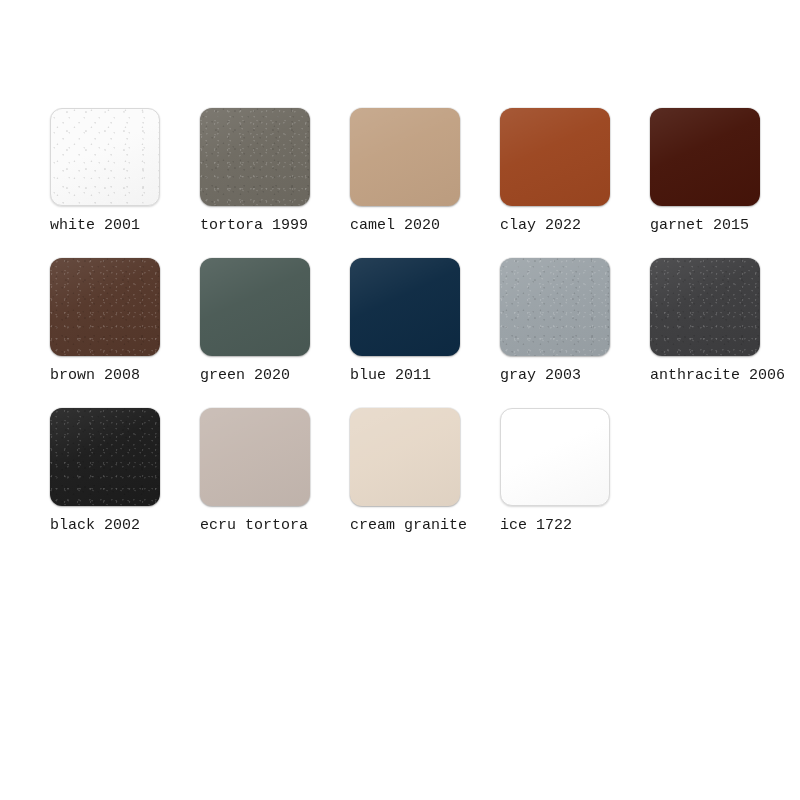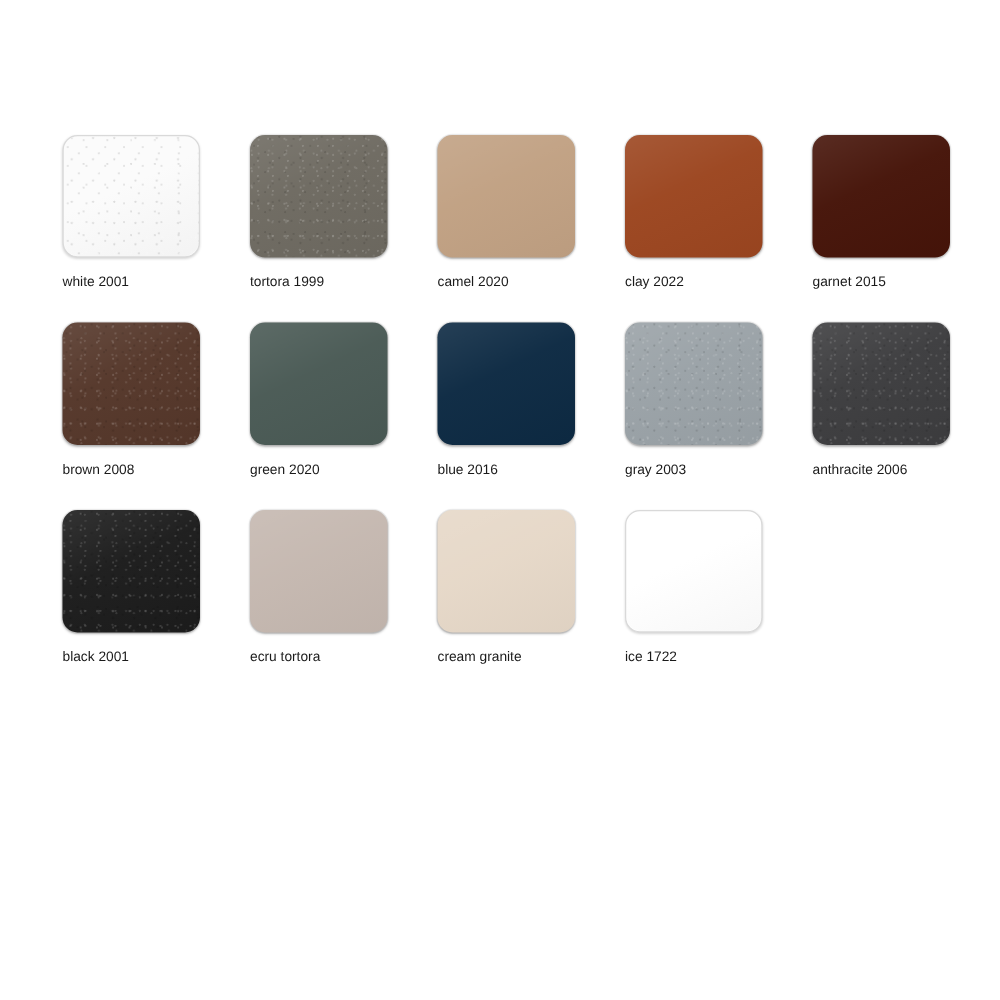--- a/index.html
+++ b/index.html
@@ -67,24 +67,24 @@
   }
   .swatch-gloss {
     position: absolute;
     inset: 0;
     border-radius: 12px;
     background: linear-gradient(155deg, rgba(255,255,255,0.10) 0%, rgba(255,255,255,0.02) 42%, rgba(0,0,0,0.03) 100%);
     pointer-events: none;
   }
   .swatch-label {
     margin-top: 13px;
-    font-size: 11px;
+    font-size: 15px;
     line-height: 14px;
     color: #1a1a1a;
-    font-family: Liberation Sans, sans-serif;
+    font-family: Liberation Mono, monospace;
     white-space: nowrap;
   }
 </style>
 </head>
 <body>
 
 <div id="swatch-board">
   <div class="swatch-grid" id="swatch-grid">
       <div class="swatch-cell">
         <div class="swatch-chip textured light-chip" style="background: rgb(251, 251, 251);">
@@ -125,39 +125,39 @@
       <div class="swatch-cell">
         <div class="swatch-chip" style="background: rgb(74, 90, 85);">
           <div class="swatch-gloss"></div>
         </div>
         <div class="swatch-label">green 2020</div>
       </div>
       <div class="swatch-cell">
         <div class="swatch-chip" style="background: rgb(13, 42, 67);">
           <div class="swatch-gloss"></div>
         </div>
-        <div class="swatch-label">blue 2016</div>
+        <div class="swatch-label">blue 2011</div>
       </div>
       <div class="swatch-cell">
         <div class="swatch-chip textured" style="background: rgb(154, 162, 167);">
           <div class="swatch-gloss"></div>
         </div>
         <div class="swatch-label">gray 2003</div>
       </div>
       <div class="swatch-cell">
         <div class="swatch-chip textured" style="background: rgb(61, 61, 63);">
           <div class="swatch-gloss"></div>
         </div>
         <div class="swatch-label">anthracite 2006</div>
       </div>
       <div class="swatch-cell">
         <div class="swatch-chip textured" style="background: rgb(28, 28, 28);">
           <div class="swatch-gloss"></div>
         </div>
-        <div class="swatch-label">black 2001</div>
+        <div class="swatch-label">black 2002</div>
       </div>
       <div class="swatch-cell">
         <div class="swatch-chip" style="background: rgb(197, 184, 176);">
           <div class="swatch-gloss"></div>
         </div>
         <div class="swatch-label">ecru tortora</div>
       </div>
       <div class="swatch-cell">
         <div class="swatch-chip" style="background: rgb(230, 216, 200);">
           <div class="swatch-gloss"></div>

